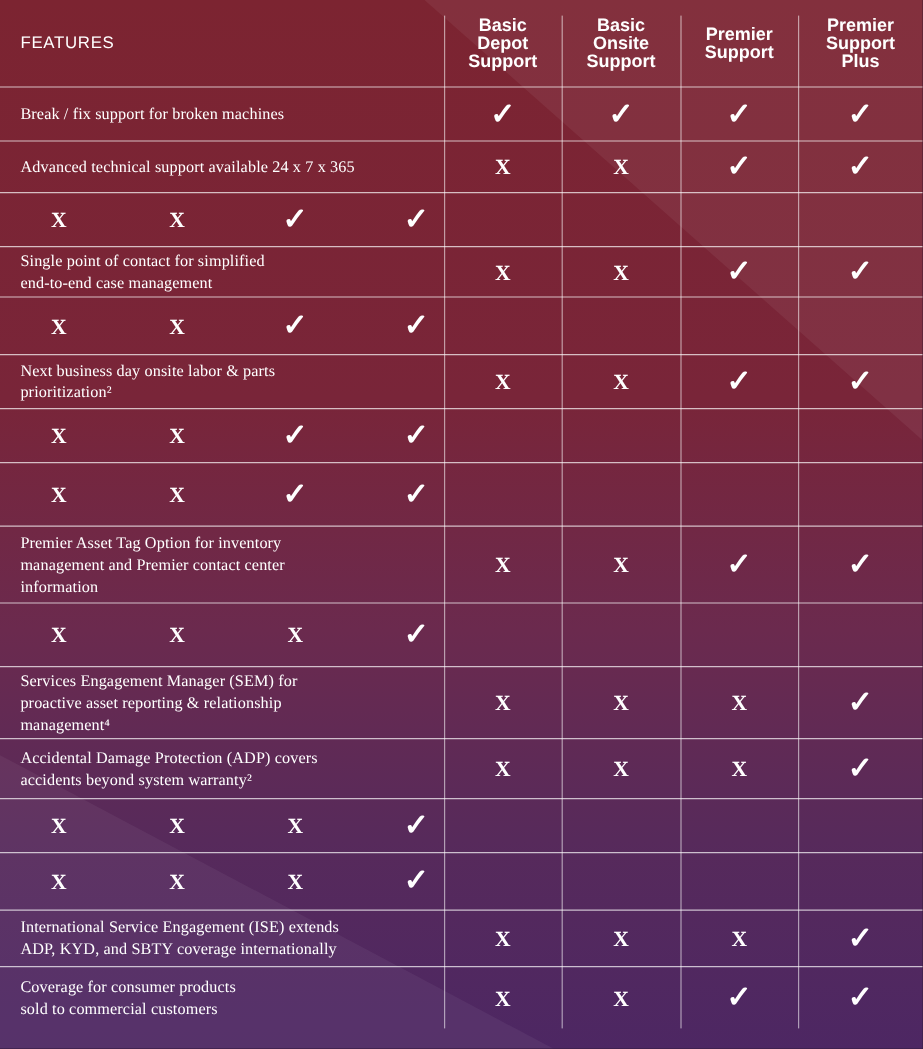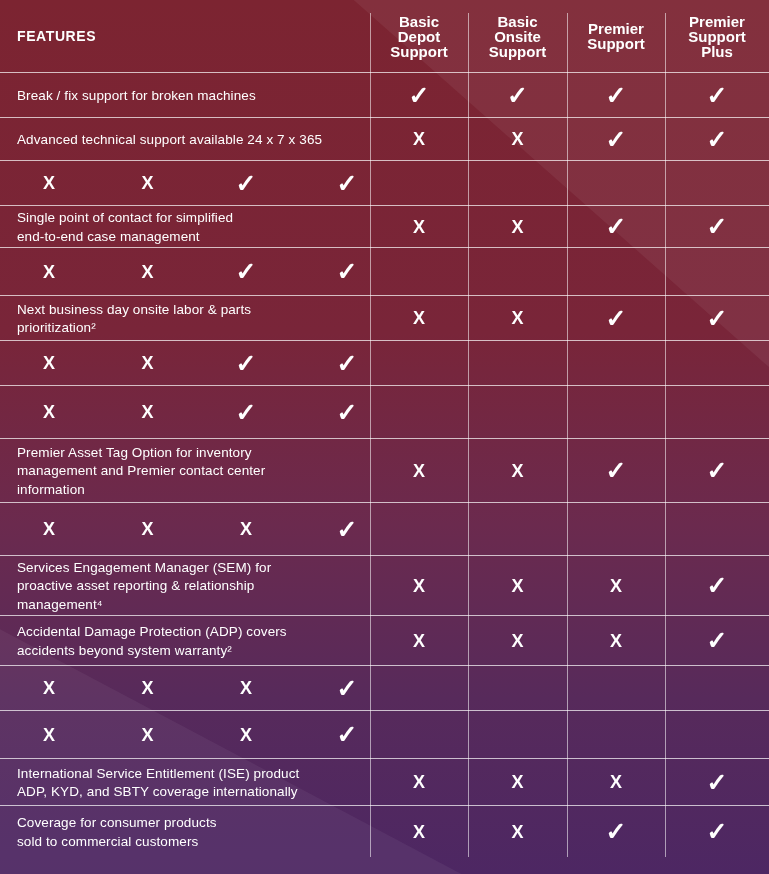--- a/index.html
+++ b/index.html
@@ -11,26 +11,26 @@
     color:#ffffff;
     background:linear-gradient(180deg,#7c2431 0%,#792539 38%,#6b2a4e 60%,#572a5b 80%,#4d2763 100%);
   }
   .sheen{position:absolute;inset:0;pointer-events:none;}
   .sheen.top-right{background:rgba(255,255,255,0.06);clip-path:polygon(46% 0,100% 0,100% 42%);}
   .sheen.bottom-left{background:rgba(255,255,255,0.05);clip-path:polygon(0 72%,60% 100%,0 100%);}
   .vline{position:absolute;top:13px;height:844px;width:1px;background:rgba(255,255,255,0.55);}
   .vline.v1{left:370px}.vline.v2{left:468px}.vline.v3{left:567px}.vline.v4{left:665px}
   .table{position:absolute;inset:0;display:flex;flex-direction:column;}
   .row{display:flex;align-items:center;box-sizing:border-box;}
-  .row.data{border-top:1px solid rgba(255,255,255,0.7);}
+  .row.data{border-top:1px solid rgba(255,255,255,0.7);font-family:Liberation Serif, serif;}
   .cell-label{width:370px;box-sizing:border-box;padding-left:17px;padding-right:8px;}
   .cell-val{display:flex;align-items:center;justify-content:center;box-sizing:border-box;}
   .cell-val.c1{width:98px}.cell-val.c2{width:99px}.cell-val.c3{width:98px}.cell-val.c4{width:104px}
   .header-row{height:72px;}
-  .features-title{font-size:14px;font-weight:bold;letter-spacing:0.6px;}
+  .features-title{font-size:14px;font-weight:normal;letter-spacing:0.6px;}
   .col-head{font-size:15px;font-weight:bold;line-height:15px;text-align:center;white-space:pre-line;}
   .feature{font-size:13.5px;line-height:17.5px;white-space:pre-line;letter-spacing:0.1px;}
   .mark{font-weight:bold;}
   .mark.check{font-size:25px;line-height:1;}
   .mark.cross{font-size:18px;line-height:1;}
 </style>
 </head>
 <body>
 
 <div class="stage">
@@ -284,21 +284,21 @@
         </div>
       <div class="cell-val c3">
           <span class="mark cross">X</span>
         </div>
       <div class="cell-val c4">
           <span class="mark check">✓</span>
         </div>
     </div>
 
     <div class="row data" style="height:47px">
-      <div class="cell-label"><span class="feature">International Service Entitlement (ISE) product
+      <div class="cell-label"><span class="feature">International Service Engagement (ISE) extends
 ADP, KYD, and SBTY coverage internationally</span></div>
       <div class="cell-val c1">
           <span class="mark cross">X</span>
         </div>
       <div class="cell-val c2">
           <span class="mark cross">X</span>
         </div>
       <div class="cell-val c3">
           <span class="mark cross">X</span>
         </div>

